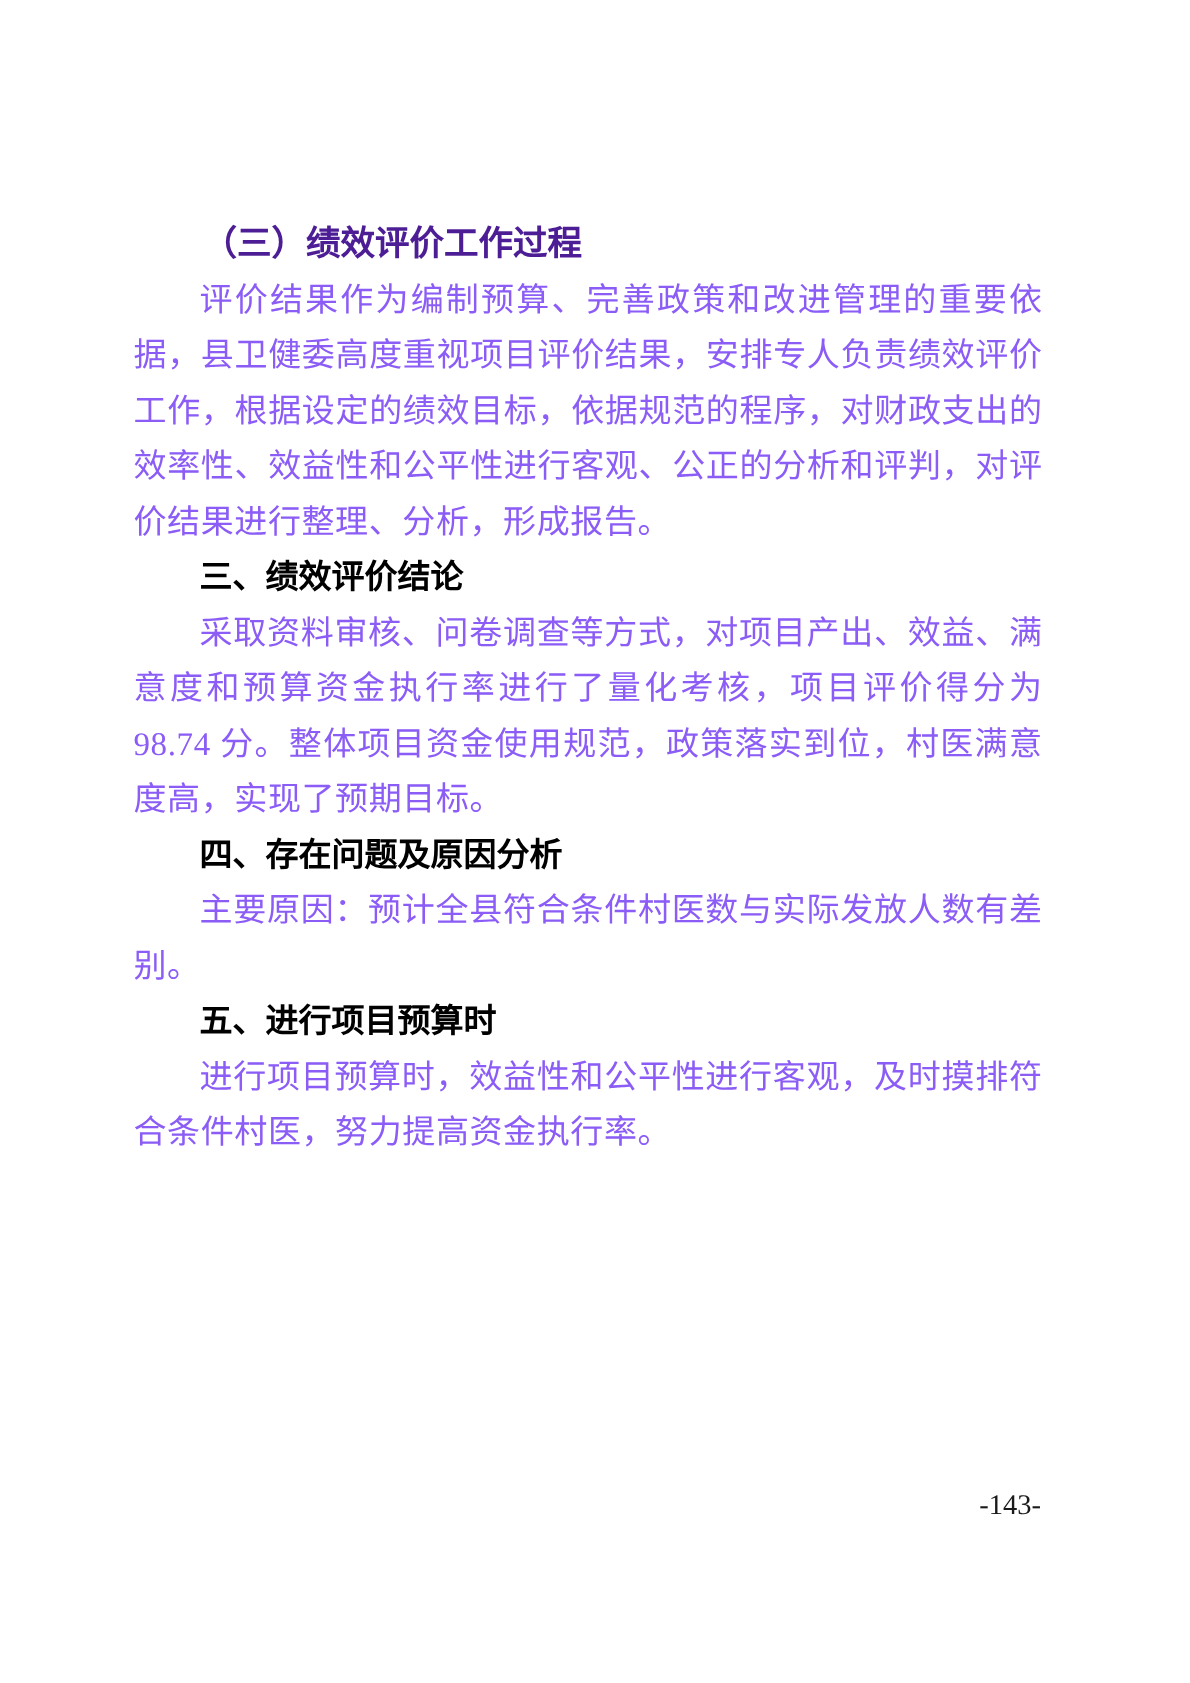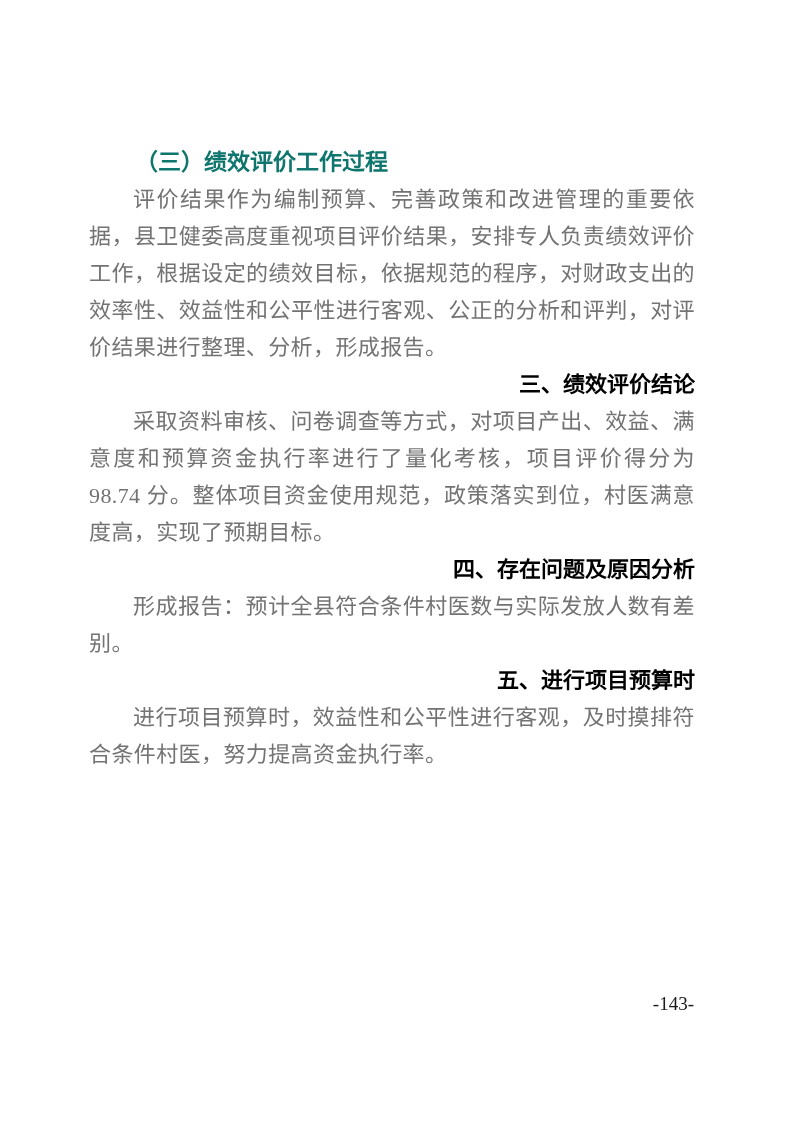--- a/index.html
+++ b/index.html
@@ -26,42 +26,41 @@
   }
 
   
   .para {
     font-family: "Liberation Serif", "DejaVu Serif", serif;
     font-size: 22px;
     line-height: 37px;
     text-align: justify;
     text-indent: 2em;
     letter-spacing: 0.4px;
-    color: #737373;
+    color: #8b5cf6;
   }
 
   
   .heading-kai {
     font-family: "Liberation Serif", "DejaVu Serif", serif;
     font-size: 23px;
     font-weight: bold;
     line-height: 37px;
     text-indent: 2em;
-    color: #0f766e;
+    color: #4c1d95;
   }
 
   
   .heading-hei {
     font-family: "Liberation Sans", "DejaVu Sans", sans-serif;
     font-size: 22px;
     font-weight: bold;
     line-height: 37px;
     text-indent: 2em;
     color: #000000;
-    text-align: right;
   }
 
   .page-number {
     position: absolute;
     top: 993px;
     right: 99px;
     font-family: "Liberation Serif", "DejaVu Serif", serif;
     font-size: 19px;
     line-height: 22px;
     color: #1a1a1a;
@@ -78,21 +77,21 @@
 
     <p class="para">评价结果作为编制预算、完善政策和改进管理的重要依据，县卫健委高度重视项目评价结果，安排专人负责绩效评价工作，根据设定的绩效目标，依据规范的程序，对财政支出的效率性、效益性和公平性进行客观、公正的分析和评判，对评价结果进行整理、分析，形成报告。</p>
 
     <h2 class="heading-hei">三、绩效评价结论</h2>
 
     <p class="para">采取资料审核、问卷调查等方式，对项目产出、效益、满意度和预算资金执行率进行了量化考核，项目评价得分为 98.74 分。整体项目资金使用规范，政策落实到位，村医满意度高，实现了预期目标。</p>
 
     <h2 class="heading-hei">四、存在问题及原因分析</h2>
 
 
-    <p class="para">形成报告：预计全县符合条件村医数与实际发放人数有差别。</p>
+    <p class="para">主要原因：预计全县符合条件村医数与实际发放人数有差别。</p>
 
     <h2 class="heading-hei">五、进行项目预算时</h2>
 
     <p class="para">进行项目预算时，效益性和公平性进行客观，及时摸排符合条件村医，努力提高资金执行率。</p>
 
   </div>
 
   <div class="page-number">-143-</div>
 </div>
 

